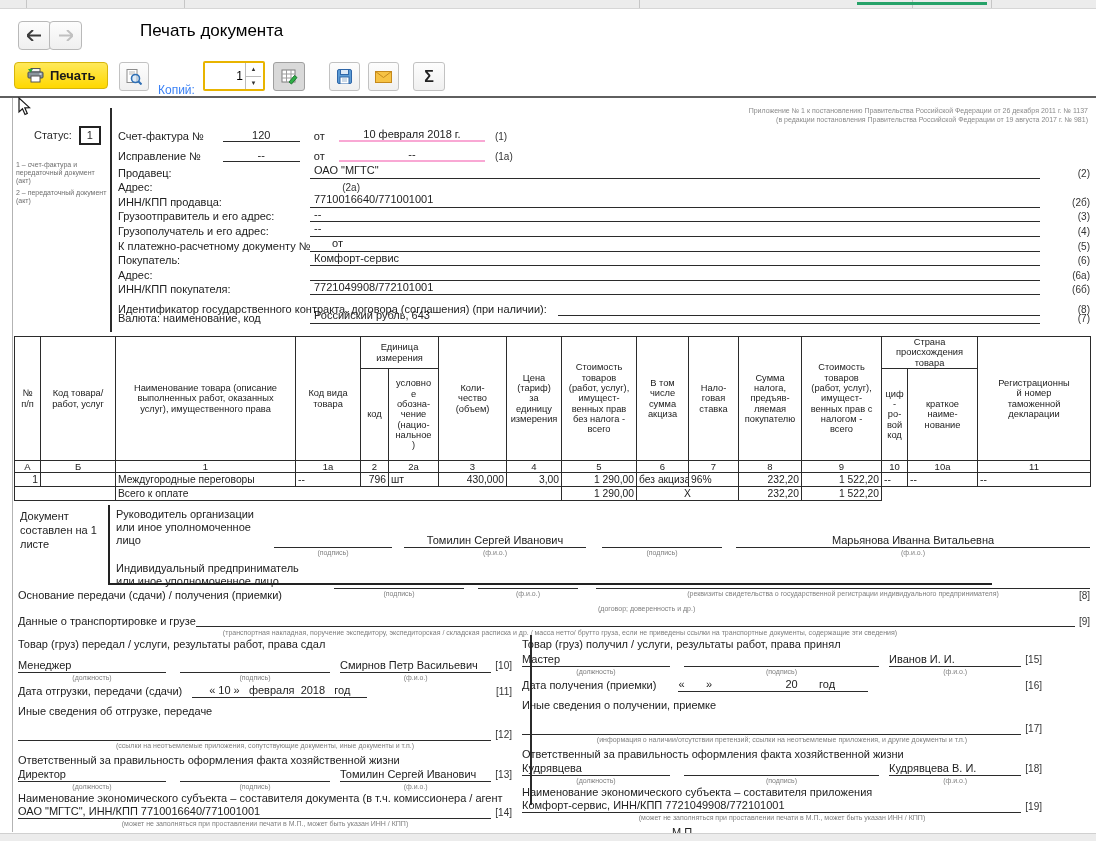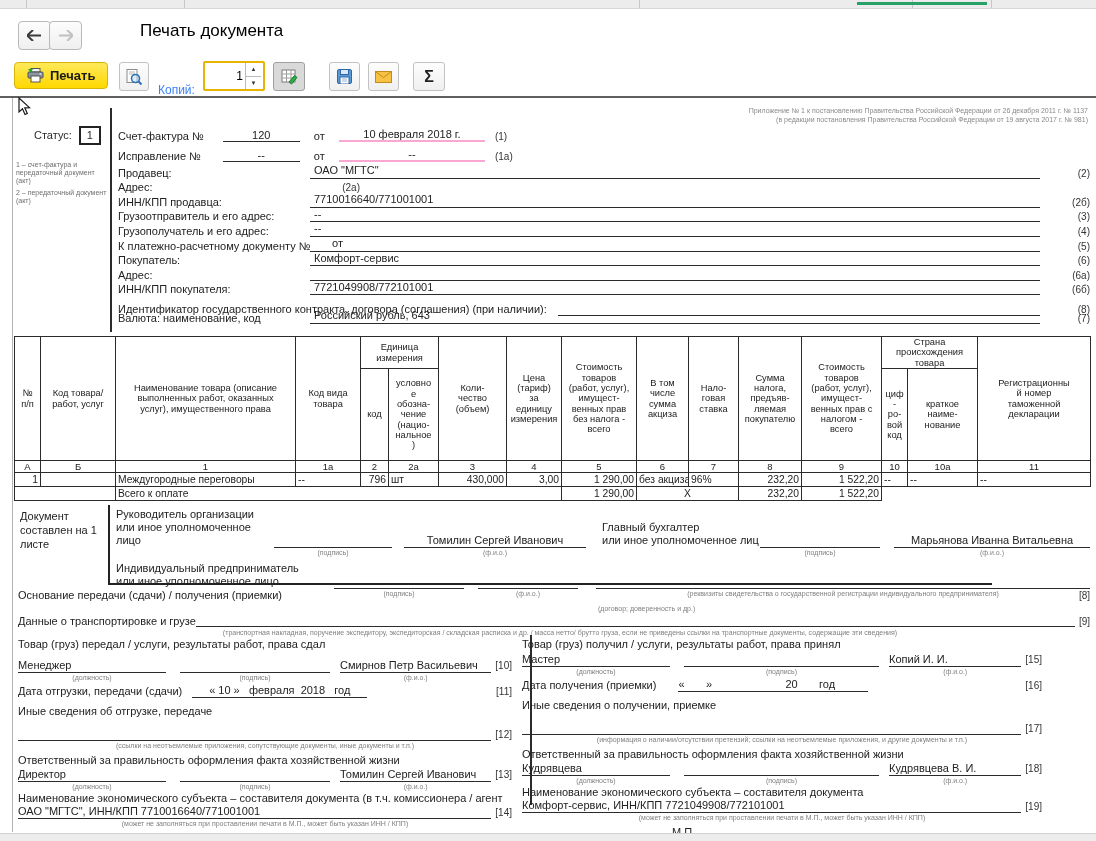--- a/index.html
+++ b/index.html
@@ -410,24 +410,20 @@
       <div class="unit" style="width:118px">
           <span class="line"></span>
           <span class="ucap">(подпись)</span>
         </div>
       <div style="width:12px"></div>
       <div class="unit" style="width:182px">
           <span class="line" style="text-align:center">Томилин Сергей Иванович</span>
           <span class="ucap">(ф.и.о.)</span>
         </div>
       <div style="width:16px"></div>
-      <div style="width:158px;padding-bottom:10px">
-        <div>Главный бухгалтер</div>
-        <div>или иное уполномоченное лиц</div>
-      </div>
       <div class="unit" style="width:120px">
           <span class="line"></span>
           <span class="ucap">(подпись)</span>
         </div>
       <div style="width:14px"></div>
       <div class="unit" style="flex:1">
           <span class="line" style="text-align:center">Марьянова Иванна Витальевна</span>
           <span class="ucap">(ф.и.о.)</span>
         </div>
     </div>
@@ -532,21 +528,21 @@
           <span class="line">Мастер</span>
           <span class="ucap">(должность)</span>
         </div>
       <div style="width:14px"></div>
       <div class="unit" style="width:195px">
           <span class="line"></span>
           <span class="ucap">(подпись)</span>
         </div>
       <div style="width:10px"></div>
       <div class="unit" style="flex:1">
-          <span class="line">Копий И. И.</span>
+          <span class="line">Иванов И. И.</span>
           <span class="ucap">(ф.и.о.)</span>
         </div>
       <span class="bref lift">[15]</span>
     </div>
     <div class="brow" style="margin-top:2px">
       <span>Дата получения (приемки)</span>
       <span class="line" style="margin-left:22px;min-width:190px">«       »                        20       год</span>
       <span class="bref">[16]</span>
     </div>
     <div style="margin-top:7px">Иные сведения о получении, приемке</div>
@@ -566,21 +562,21 @@
           <span class="line"></span>
           <span class="ucap">(подпись)</span>
         </div>
       <div style="width:10px"></div>
       <div class="unit" style="flex:1">
           <span class="line">Кудрявцева В. И.</span>
           <span class="ucap">(ф.и.о.)</span>
         </div>
       <span class="bref lift">[18]</span>
     </div>
-    <div style="margin-top:1px;white-space:nowrap">Наименование экономического субъекта – составителя документа</div>
+    <div style="margin-top:1px;white-space:nowrap">Наименование экономического субъекта – составителя приложения</div>
     <div class="brow">
       <span class="line" style="flex:1">Комфорт-сервис, ИНН/КПП 7721049908/772101001</span>
         <span class="bref">[19]</span>
     </div>
     <div class="ucap" style="text-align:center">(может не заполняться при проставлении печати в М.П., может быть указан ИНН / КПП)</div>
     <div style="margin:4px 0 0 150px">М.П.</div>
   </div>
 
   <div class="bottomstrip"></div>
 </div>

